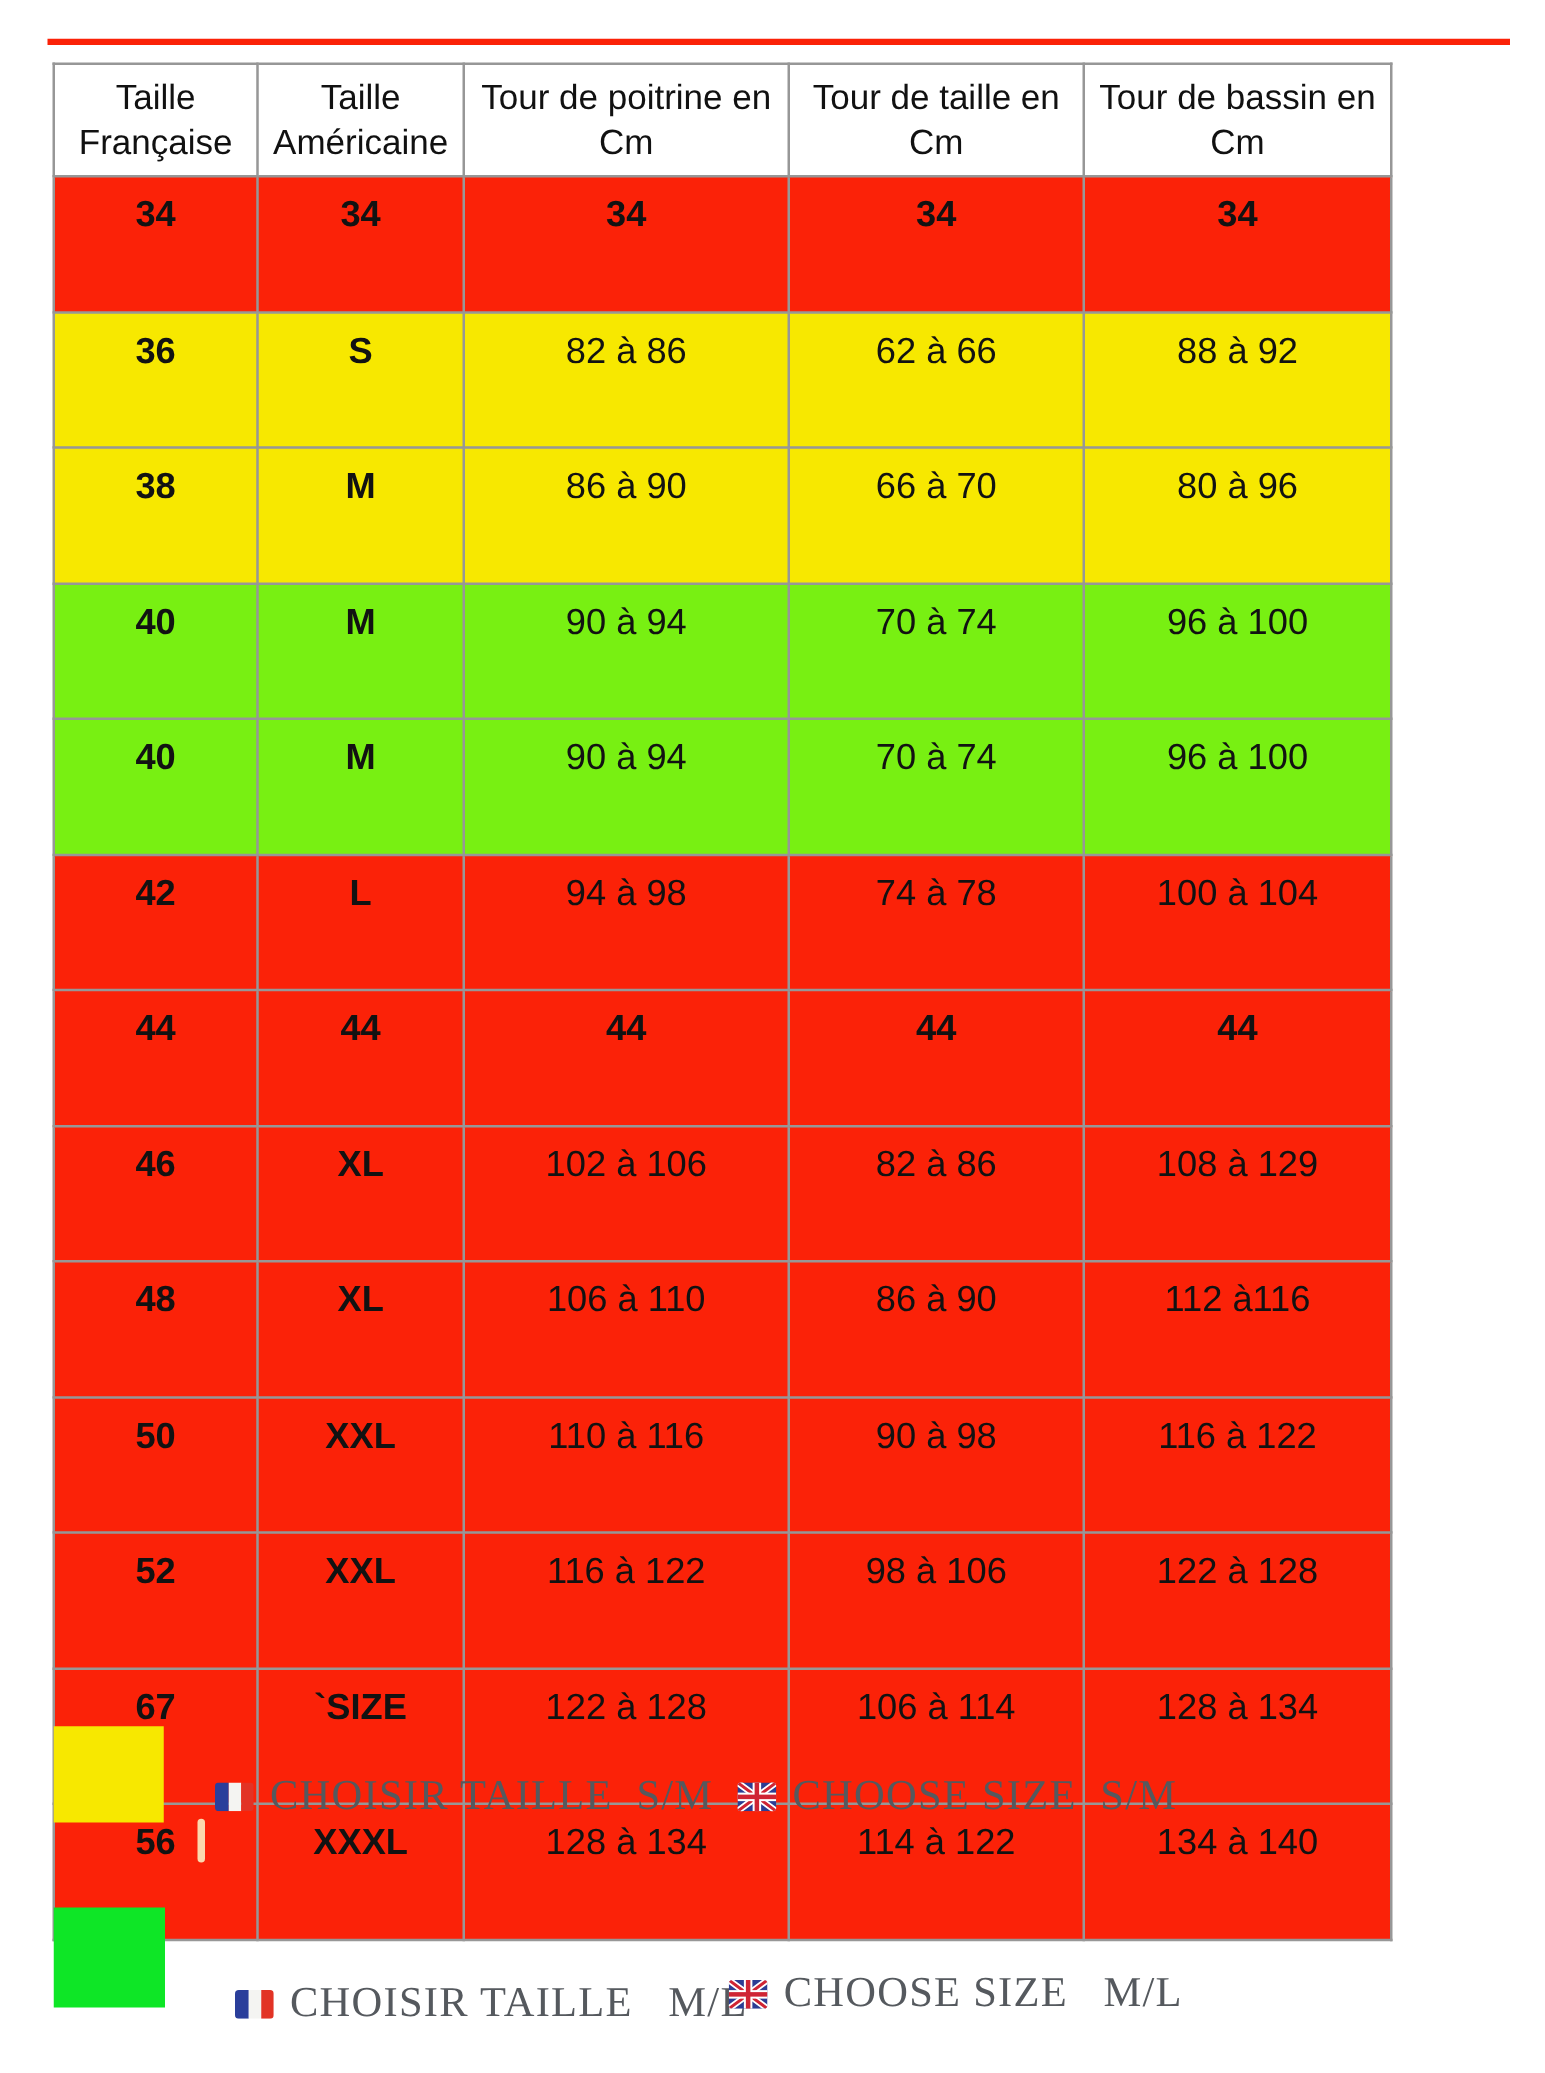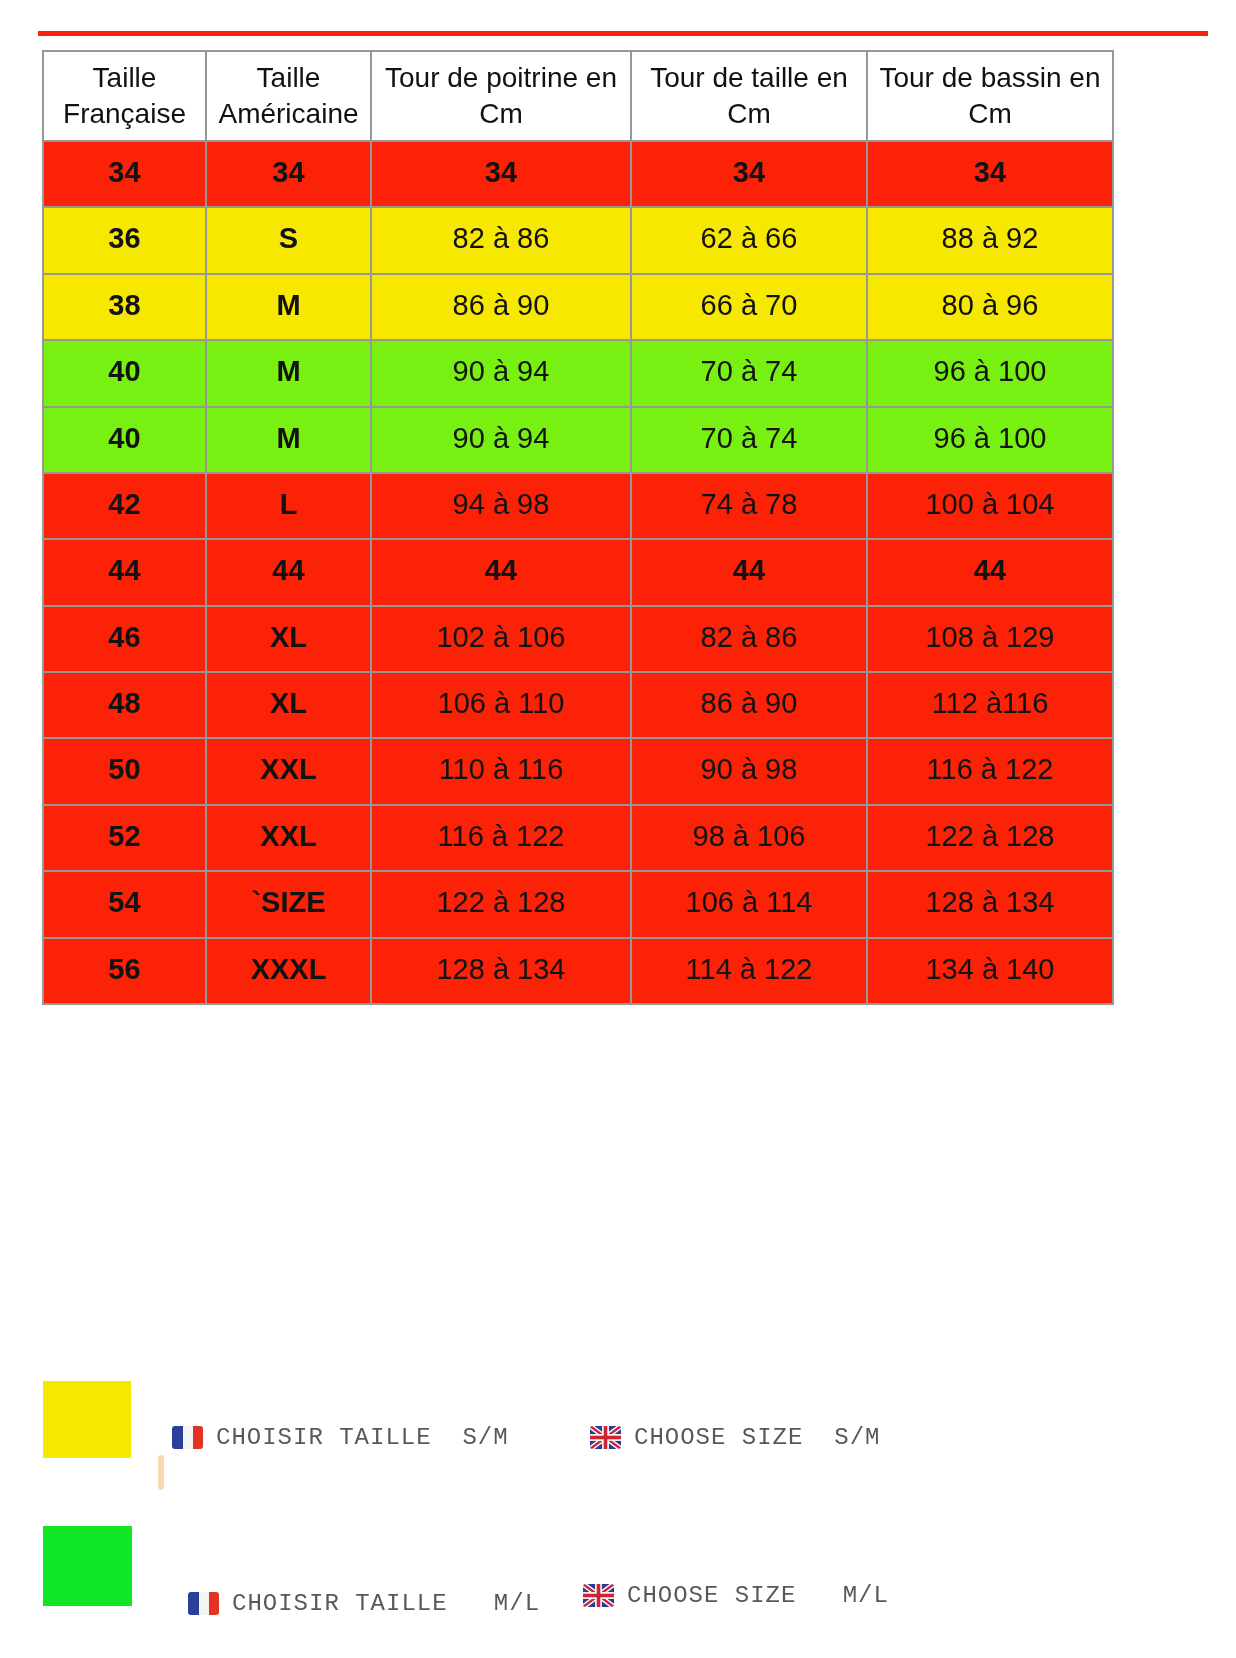--- a/index.html
+++ b/index.html
@@ -1,20 +1,20 @@
 <!DOCTYPE html>
 <html style="--c-red: #fb2208; --c-yellow: #f7e800; --c-green: #78f012; --c-legend_green: #0ee626; --c-border: #979797; --c-header_text: #111111; --c-body_text: #121212; --c-legend_text: #55595e; --c-tick: #fbd9ae; --c-green_border_pink: #eecac4; --c-green_border_tan: #c9c583;"><head>
 <meta charset="utf-8">
 <style>
   html,body{margin:0;padding:0;background:#ffffff;}
   .page{position:relative;width:1236px;height:1658px;background:#fff;overflow:hidden;
         font-family:"Liberation Sans",sans-serif;}
   .top-rule{position:absolute;left:38px;top:31px;width:1170px;height:5px;background:var(--c-red);}
 
-  table.size-table{position:absolute;left:42px;top:50px;width:1070px;height:955px;
+  table.size-table{position:absolute;left:42px;top:50px;width:1070px;height:1503px;
     border-collapse:collapse;table-layout:fixed;}
   .size-table th,.size-table td{border:2px solid var(--c-border);}
   .size-table th{height:88px;background:#ffffff;color:var(--c-header_text);
     font-size:28px;font-weight:400;line-height:36px;text-align:center;vertical-align:middle;padding:0 10px;}
   .size-table td{text-align:center;vertical-align:top;padding-top:14px;
     font-size:29px;color:var(--c-body_text);}
   .size-table td:nth-child(1),.size-table td:nth-child(2){font-weight:700;}
   tr[data-em="all"] td{font-weight:700;}
   tr[data-color="red"]{background:var(--c-red);}
   tr[data-color="yellow"]{background:var(--c-yellow);}
@@ -29,21 +29,21 @@
   .swatch[data-color="legend_green"]{background:var(--c-legend_green);}
   #swatch-yellow{left:43px;top:1381px;width:88px;height:77px;}
   #swatch-green{left:43px;top:1526px;width:89px;height:80px;}
   .tick{position:absolute;left:158px;top:1455px;width:6px;height:35px;background:var(--c-tick);border-radius:3px;}
 
   .legend-item{position:absolute;display:flex;align-items:center;gap:13px;height:36px;}
   #leg1-fr{left:172px;top:1419px;}
   #leg1-en{left:590px;top:1419px;}
   #leg2-fr{left:188px;top:1585px;}
   #leg2-en{left:583px;top:1577px;}
-  .legend-label{font-family:Liberation Mono, monospace;font-size:24px;color:var(--c-legend_text);
+  .legend-label{font-family:Liberation Serif, serif;font-size:34px;color:var(--c-legend_text);
     white-space:pre;letter-spacing:1px;}
   .flag{width:31px;height:23px;flex:0 0 auto;}
   .defs-holder{position:absolute;width:0;height:0;}
 </style>
 </head>
 <body>
 
 <div class="page">
 
   <svg class="defs-holder" aria-hidden="true">
@@ -145,21 +145,21 @@
         <td>116 à 122</td>
       </tr>
       <tr data-color="red">
         <td>52</td>
         <td>XXL</td>
         <td>116 à 122</td>
         <td>98 à 106</td>
         <td>122 à 128</td>
       </tr>
       <tr data-color="red">
-        <td>54</td>
+        <td>67</td>
         <td>`SIZE</td>
         <td>122 à 128</td>
         <td>106 à 114</td>
         <td>128 à 134</td>
       </tr>
       <tr data-color="red">
         <td>56</td>
         <td>XXXL</td>
         <td>128 à 134</td>
         <td>114 à 122</td>

